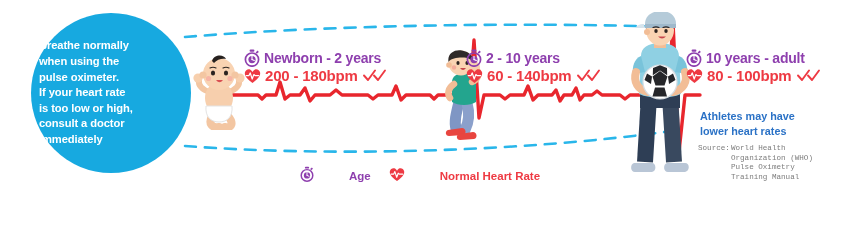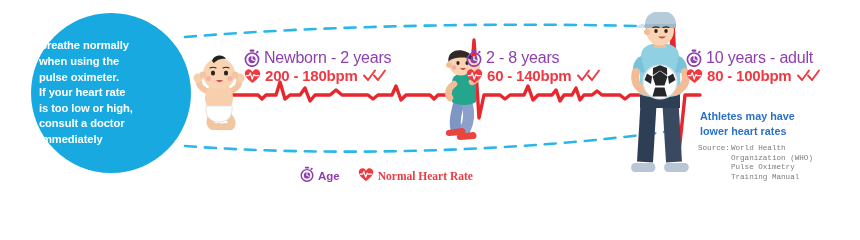--- a/index.html
+++ b/index.html
@@ -65,22 +65,22 @@
     white-space: nowrap;
   }
   .info-row .glyph {
     display: inline-flex;
     align-items: center;
     justify-content: center;
     flex: 0 0 auto;
   }
   .age-line {
     color: #8e3fae;
-    font-size: 16px;
-    font-weight: normal;
+    font-size: 14px;
+    font-weight: bold;
     letter-spacing: -0.2px;
     margin-left: 4px;
   }
   .bpm-line {
     color: #ee3a43;
     font-size: 15px;
     font-weight: bold;
     letter-spacing: -0.2px;
     margin-left: 4px;
   }
@@ -115,33 +115,32 @@
   #source-body { margin-left: 1px; white-space: pre-line; }
 
   
   #legend {
     left: 300px;
     top: 166px;
     display: flex;
     align-items: center;
     z-index: 7;
   }
-  .legend-item { display: flex; align-items: center; }
+  .legend-item { display: flex; align-items: center; gap: 31px; }
   #legend-age-label {
     color: #8e3fae;
     font-size: 11.5px;
     font-weight: bold;
     margin-left: 4px;
   }
   #legend-hr-label {
     color: #ee3a43;
     font-size: 11.5px;
     font-weight: bold;
     margin-left: 4px;
-    font-family: Liberation Serif, serif;
   }
   #legend-hr { margin-left: 18px; }
 </style>
 </head>
 <body>
 
 <div id="infographic">
 
   <svg class="abs" id="funnel" width="860" height="197">
     <path d="M 185 37 C 330 25, 520 22, 672 27" fill="none" stroke="#29b6ea" stroke-width="2.6" stroke-dasharray="11 9" stroke-linecap="round"></path>
@@ -326,21 +325,21 @@
       <span class="glyph">
         <svg width="16" height="18" viewBox="0 0 16 18">
           <rect x="5.6" y="0.6" width="4.8" height="2.2" rx="1" fill="#8e3fae"></rect>
           <path d="M11.6 3.4 L 13.6 1.6 L 14.8 3 L 12.8 4.8 Z" fill="#8e3fae"></path>
           <circle cx="8" cy="10.6" r="6.6" fill="none" stroke="#8e3fae" stroke-width="1.7"></circle>
           <circle cx="8" cy="10.6" r="3.6" fill="#8e3fae"></circle>
           <path d="M8 10.6 L 8 7.4" stroke="#ffffff" stroke-width="1.1" stroke-linecap="round"></path>
           <path d="M8 10.6 L 10.3 11.6" stroke="#ffffff" stroke-width="1.1" stroke-linecap="round"></path>
         </svg>
       </span>
-      <span class="age-line">2 - 8 years</span>
+      <span class="age-line">2 - 10 years</span>
     </div>
     <div class="info-row">
       <span class="glyph">
         <svg width="17" height="16" viewBox="0 0 17 16">
           <path d="M8.5 15 C 2 10.4, 0.4 7.2, 0.9 4.6 C 1.4 1.8, 4.4 0.4, 6.4 1.7 C 7.3 2.3, 8 3.2, 8.5 4 C 9 3.2, 9.7 2.3, 10.6 1.7 C 12.6 0.4, 15.6 1.8, 16.1 4.6 C 16.6 7.2, 15 10.4, 8.5 15 Z" fill="#ee3a43"></path>
           <path d="M2.2 7.6 L 5 7.6 L 6.2 4.9 L 8.2 11 L 9.8 6.6 L 11 7.6 L 14.6 7.6" stroke="#ffffff" stroke-width="1.25" fill="none" stroke-linejoin="round" stroke-linecap="round"></path>
         </svg>
       </span>
       <span class="bpm-line">60 - 140bpm</span>
       <span class="ticks">

